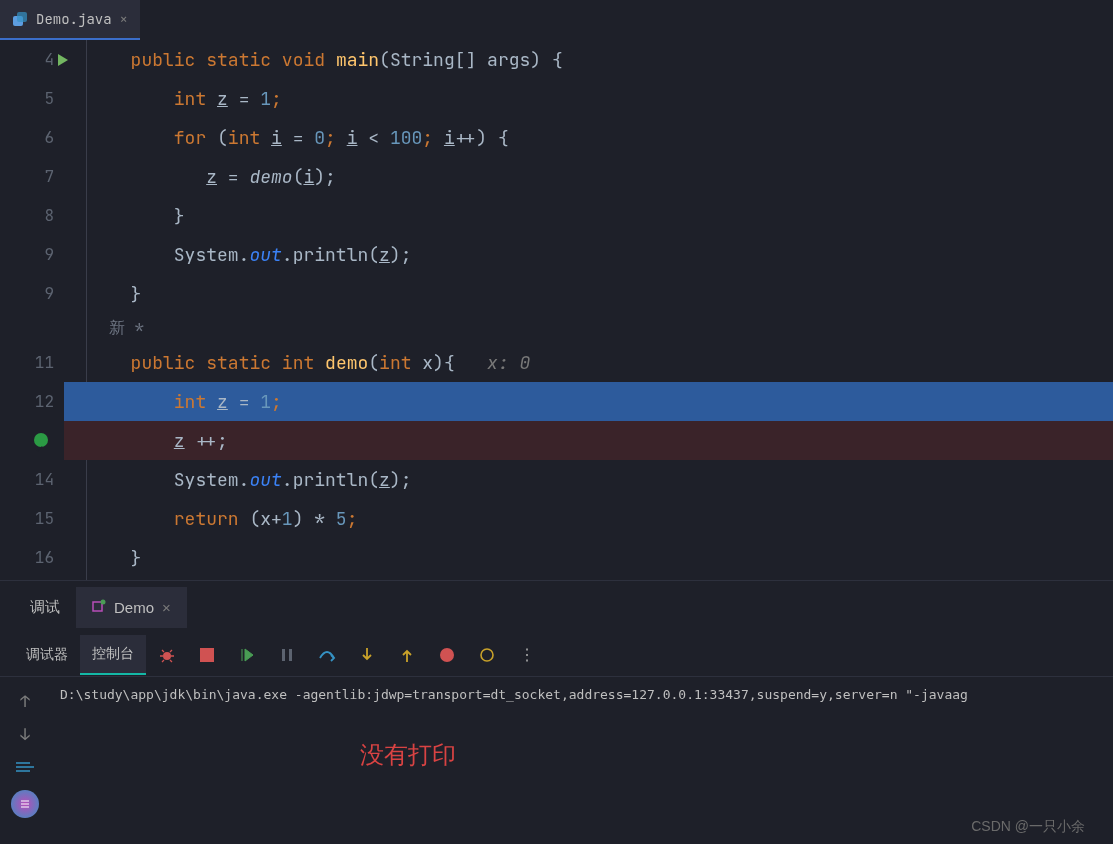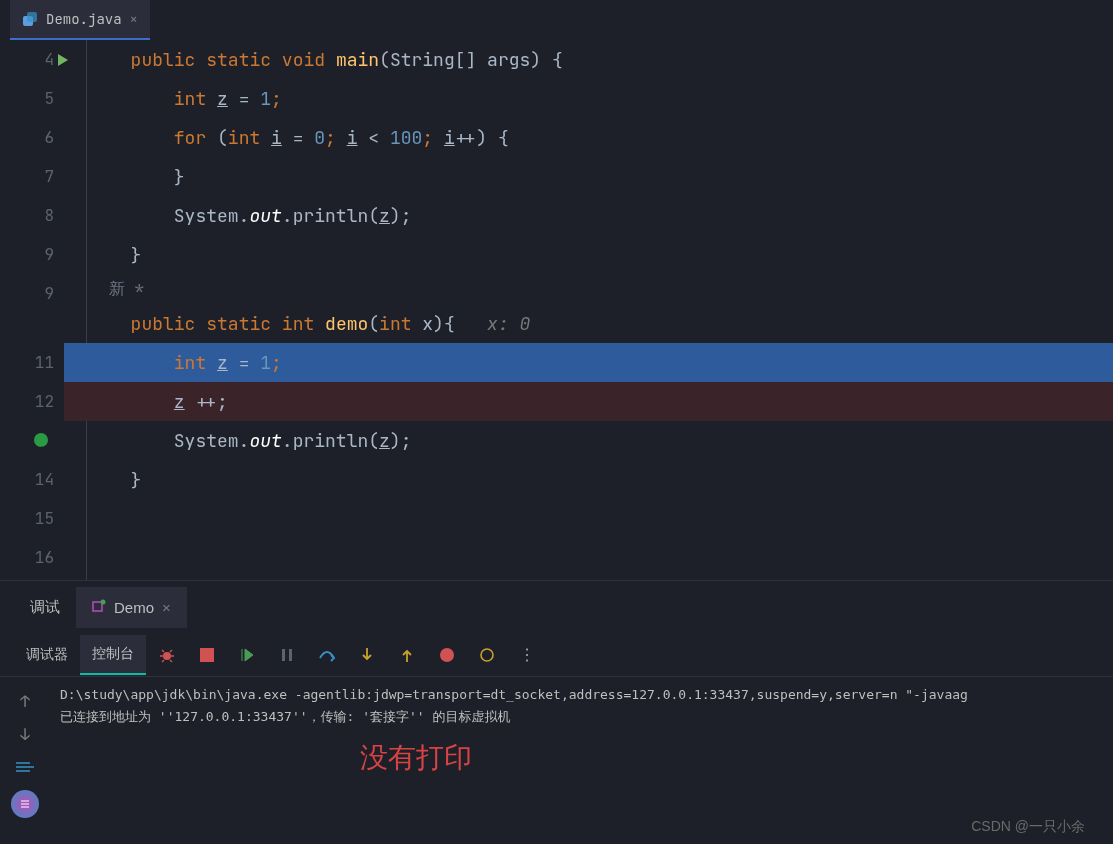--- a/index.html
+++ b/index.html
@@ -21,21 +21,20 @@
 }
 .tab {
   display: flex;
   align-items: center;
   gap: 8px;
   padding: 0 12px;
   background: #2b2d3a;
   border-bottom: 2px solid #3b6eca;
   color: #bfbfbf;
   font-size: 14px;
-  margin-left: 10px;
 }
 .tab .java-icon {
   width: 16px; height: 16px;
   display: inline-flex; align-items: center; justify-content: center;
   color: #5d9de0;
 }
 .tab .close { color: #7a7a7a; font-size: 14px; cursor: pointer; }
 
 
 .editor {
@@ -95,21 +94,21 @@
   bottom: 0;
   width: 1px;
   background: #3a3d4a;
 }
 .code .cline.highlight-blue { background: #2d5b9c; position: relative; left: -45px; padding-left: 45px; width: calc(100% + 45px); }
 .code .cline.highlight-red { background: #3a2329; position: relative; left: -45px; padding-left: 45px; width: calc(100% + 45px); }
 
 .kw { color: #cc7832; }
 .fn { color: #ffc66d; text-align: right; }
 .num { color: #6897bb; }
-.field { color: #ffffff; font-style: italic; }
+.field { color: #3b82f6; font-style: italic; }
 .under { text-decoration: underline; text-decoration-color: #a9b7c6; }
 .param-hint { color: #787878; font-style: italic; }
 .annotation { color: #6c7380; }
 
 
 .bottom-panel {
   background: #1e2029;
   border-top: 1px solid #2d303d;
 }
 .panel-tabs {
@@ -190,21 +189,21 @@
 .console-content {
   flex: 1;
   padding: 10px;
   font-family: monospace;
   font-size: 13px;
   color: #bfbfbf;
   position: relative;
 }
 .console-annotation {
   color: #d94343;
-  font-size: 28px;
+  font-size: 24px;
   font-family: -apple-system, 'Microsoft YaHei', sans-serif;
   position: absolute;
   left: 310px;
   top: 62px;
 }
 .watermark {
   position: absolute;
   right: 28px;
   bottom: 8px;
   color: #6a6a6a;
@@ -252,28 +251,30 @@
     <div class="gline"><span>14</span></div>
     <div class="gline"><span>15</span></div>
     <div class="gline"><span>16</span></div>
   </div>
 
   <div class="code">
     <div class="vbar"></div>
     <div class="cline">  <span class="kw">public</span> <span class="kw">static</span> <span class="kw">void</span> <span class="fn">main</span><span>(String[] args) {</span></div>
     <div class="cline">      <span class="kw">int</span> <span class="under">z</span><span> = </span><span class="num">1</span><span class="kw">;</span></div>
     <div class="cline">      <span class="kw">for</span><span> (</span><span class="kw">int</span> <span class="under">i</span><span> = </span><span class="num">0</span><span class="kw">; </span><span class="under">i</span><span> &lt; </span><span class="num">100</span><span class="kw">; </span><span class="under">i</span><span>++) {</span></div>
+    <div class="cline">         <span class="under">z</span><span> = </span><span style="font-style:italic">demo</span><span>(</span><span class="under">i</span><span>);</span></div>
     <div class="cline">      <span>}</span></div>
     <div class="cline">      <span>System.</span><span class="field">out</span><span>.println(</span><span class="under">z</span><span>);</span></div>
     <div class="cline">  <span>}</span></div>
     <div class="cline short"><span class="annotation">新 *</span></div>
     <div class="cline">  <span class="kw">public</span> <span class="kw">static</span> <span class="kw">int</span> <span class="fn">demo</span><span>(</span><span class="kw">int</span><span> x){</span>   <span class="param-hint">x: 0</span></div>
     <div class="cline highlight-blue">      <span class="kw">int</span> <span class="under">z</span><span> = </span><span class="num">1</span><span class="kw">;</span></div>
     <div class="cline highlight-red">      <span class="under">z</span><span> ++;</span></div>
     <div class="cline">      <span>System.</span><span class="field">out</span><span>.println(</span><span class="under">z</span><span>);</span></div>
+    <div class="cline">      <span class="kw">return</span><span> (x+</span><span class="num">1</span><span>) * </span><span class="num">5</span><span class="kw">;</span></div>
     <div class="cline">  <span>}</span></div>
   </div>
 </div>
 
 <div class="bottom-panel">
   <div class="panel-tabs">
     <div class="panel-tab">
         <span>调试</span>
       </div>
     <div class="panel-tab active">
@@ -348,19 +349,18 @@
             <path d="M0 2 L14 2 M0 6 L18 6 M0 10 L14 10" stroke="#3592c4" stroke-width="1.5"></path>
           </svg></span>
       <span class="badge">
           <svg width="14" height="14" viewBox="0 0 14 14">
             <path d="M3 4 L11 4 M3 7 L11 7 M3 10 L11 10" stroke="#fff" stroke-width="1.2"></path>
           </svg>
         </span>
     </div>
     <div class="console-content">
       <div>D:\study\app\jdk\bin\java.exe -agentlib:jdwp=transport=dt_socket,address=127.0.0.1:33437,suspend=y,server=n "-javaag</div>
-      <div style="margin-top:6px">已连接到地址为 ''127.0.0.1:33437''，传输: '套接字'' 的目标虚拟机</div>
       <div class="console-annotation">没有打印</div>
     </div>
   </div>
 </div>
 
 <div class="watermark">CSDN @一只小余</div>
 
 </body></html>

